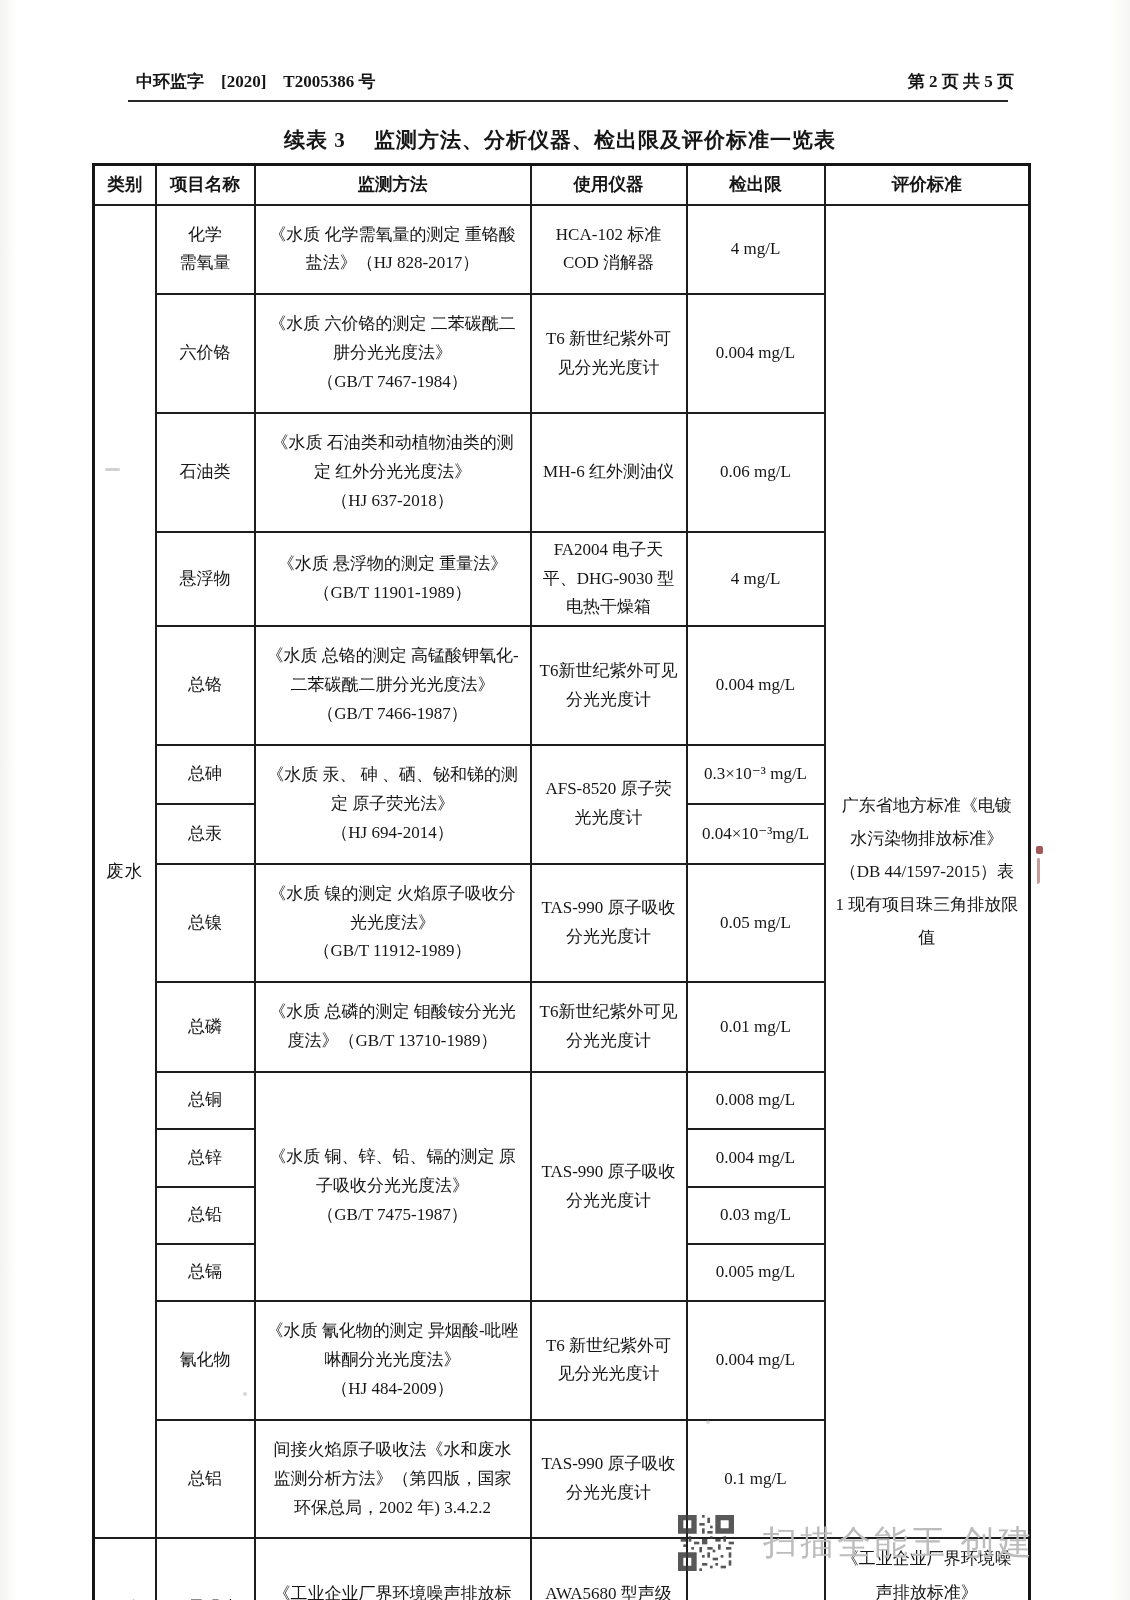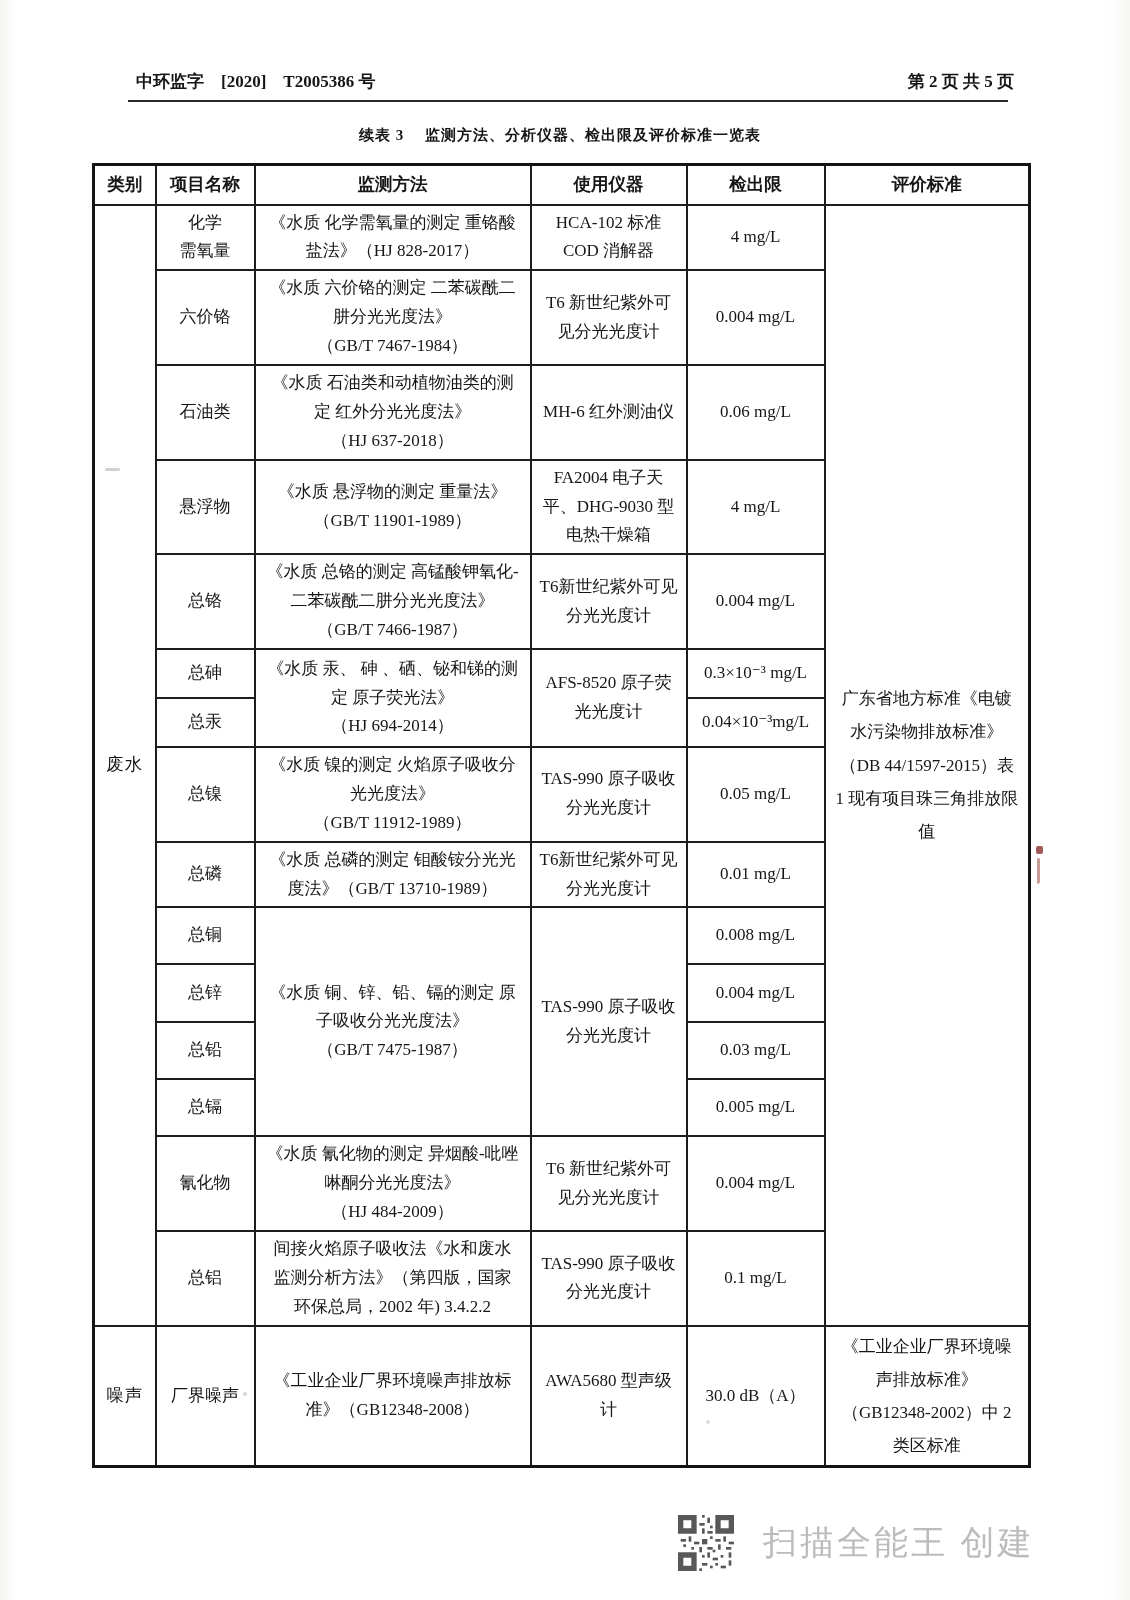--- a/index.html
+++ b/index.html
@@ -18,38 +18,38 @@
     position:absolute; top:70px; left:136px; width:878px;
     display:flex; justify-content:space-between;
     font-size:17px; font-weight:bold; white-space:pre;
   }
   .header-rule {
     position:absolute; top:100px; left:128px; width:880px; height:2px;
     background:#2a2a2a;
   }
   .doc-title {
     position:absolute; top:126px; left:92px; width:936px; margin:0;
-    text-align:center; font-size:15px; font-weight:bold; letter-spacing:1px;
+    text-align:center; font-size:21px; font-weight:bold; letter-spacing:1px;
   }
   table.monitor-table {
     position:absolute; left:92px; top:163px;
     border-collapse:collapse; table-layout:fixed;
     border:3px solid #151515;
   }
   .monitor-table th, .monitor-table td {
     border:2px solid #1d1d1d;
     text-align:center; vertical-align:middle;
     font-size:17px; line-height:1.7;
     padding:3px 7px;
     white-space:pre-line;
     overflow:hidden;
   }
   .monitor-table th { font-weight:bold; font-size:17.5px; }
   td.cat { font-size:17.5px; letter-spacing:1px;text-align:center; }
-  td.method { padding:3px 10px; }
+  td.method { padding:15px 10px; }
   td.eval { padding:3px 8px; line-height:1.95; }
   .footer {
     position:absolute; left:678px; top:1514px;
     display:flex; align-items:center; gap:29px;
   }
   .qr { width:56px; height:58px; opacity:.85; }
   .watermark {
     font-family:"Liberation Sans","DejaVu Sans",sans-serif;
     font-size:34px; color:#bcbcbc; letter-spacing:3px; white-space:pre;
   }

